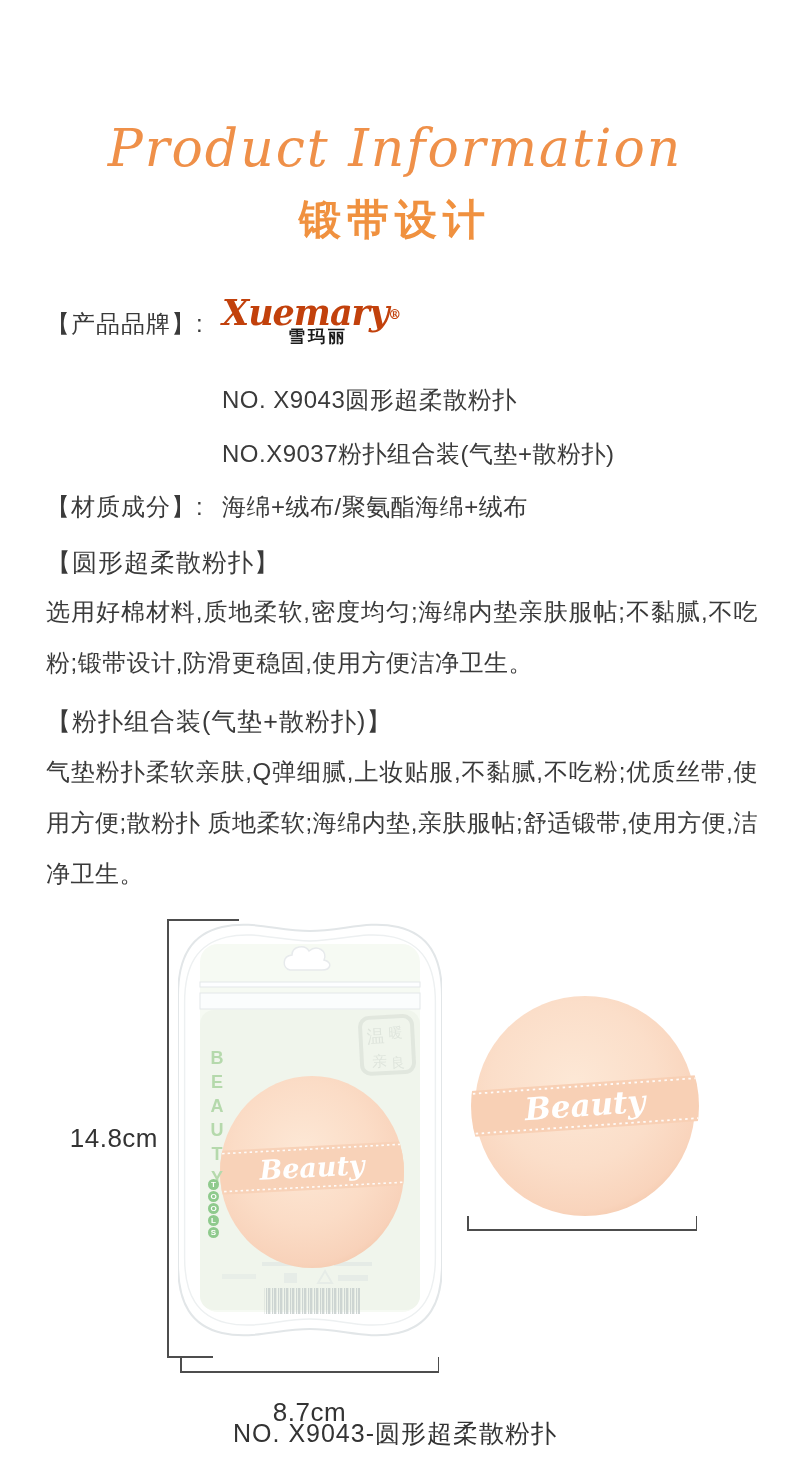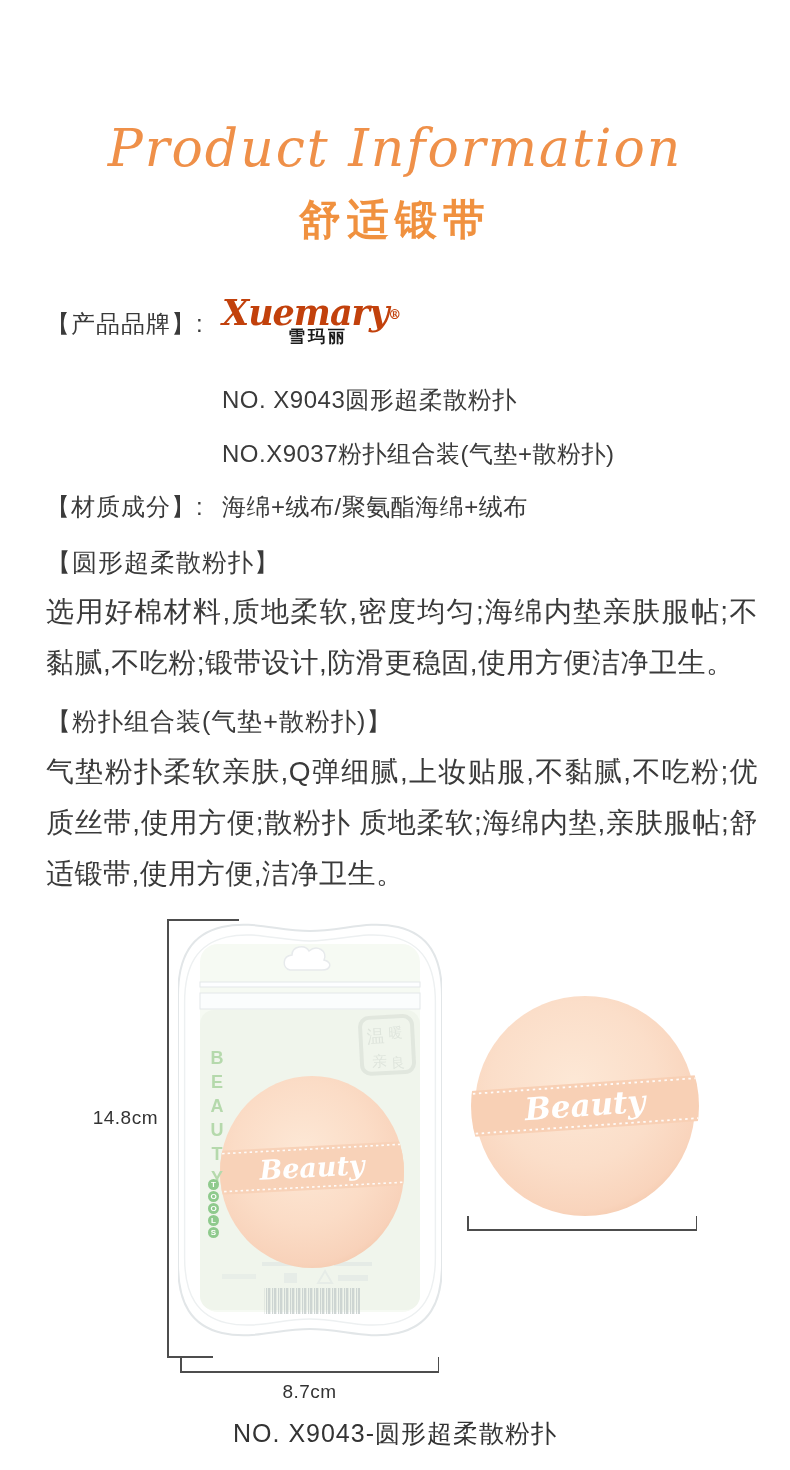--- a/index.html
+++ b/index.html
@@ -32,21 +32,21 @@
     font-size:35px; color:#c2410c; letter-spacing:-1px;
   }
   .logo-reg { font-size:13px; vertical-align:super; font-style:normal; }
   .logo-cn {
     display:block; margin:-8px 0 16px 66px;
     font-size:17px; font-weight:700; letter-spacing:3px; color:#1a1a1a;
   }
 
   .sec-heading { left:46px; font-size:25px; color:#3a3a3a; letter-spacing:1px; }
   .sec-body {
-    left:46px; width:712px; font-size:28px; line-height:51px;
+    left:46px; width:712px; font-size:24px; line-height:51px;
     color:#3a3a3a; letter-spacing:0.5px; text-align:justify;
   }
 
   
   .pkg-svg { left:178px; top:918px; width:264px; height:424px; }
   .puff-svg { left:462px; top:985px; width:246px; height:246px; }
 
   .beauty-vert {
     left:206px; top:1048px;
     writing-mode:vertical-rl; text-orientation:upright;
@@ -54,39 +54,39 @@
   }
   .tools-stack { left:208px; top:1179px; display:flex; flex-direction:column; gap:1px; }
   .tools-circle {
     width:11px; height:11px; border-radius:50%;
     background:#8fca8d; color:#ffffff; font-size:8px; font-weight:700;
     display:flex; align-items:center; justify-content:center; line-height:1;
   }
 
   
   .dim { background:#4d4d4d; }
-  .dim-text { font-size:19px; color:#333333; letter-spacing:0.5px; }
+  .dim-text { font-size:26px; color:#333333; letter-spacing:0.5px;margin-top:16px; }
 
   .caption {
     left:0; right:0; top:1417px; text-align:center;
     font-size:25px; color:#333333; letter-spacing:1px;
   }
 
   svg text.puff-word {
     font-family:"DejaVu Serif", serif; font-style:italic; font-weight:bold; fill:#ffffff;
   }
   svg text.stamp-ch { font-family:"Liberation Sans", sans-serif; fill:#d3dad2; }
 </style>
 </head>
 <body>
 
 <div class="page">
 
   <div class="abs title-en">Product Information</div>
-  <div class="abs title-cn">舒适锻带</div>
+  <div class="abs title-cn">锻带设计</div>
 
   <div class="abs spec-label" style="top:308px">【产品品牌】:</div>
   <div class="abs logo-box">
     <span class="logo-en">Xuemary</span><span class="logo-en logo-reg">®</span>
     <span class="logo-cn">雪玛丽</span>
   </div>
 
   <div class="abs spec-value" style="top:384px">NO. X9043圆形超柔散粉扑</div>
   <div class="abs spec-value" style="top:438px">NO.X9037粉扑组合装(气垫+散粉扑)</div>
 

